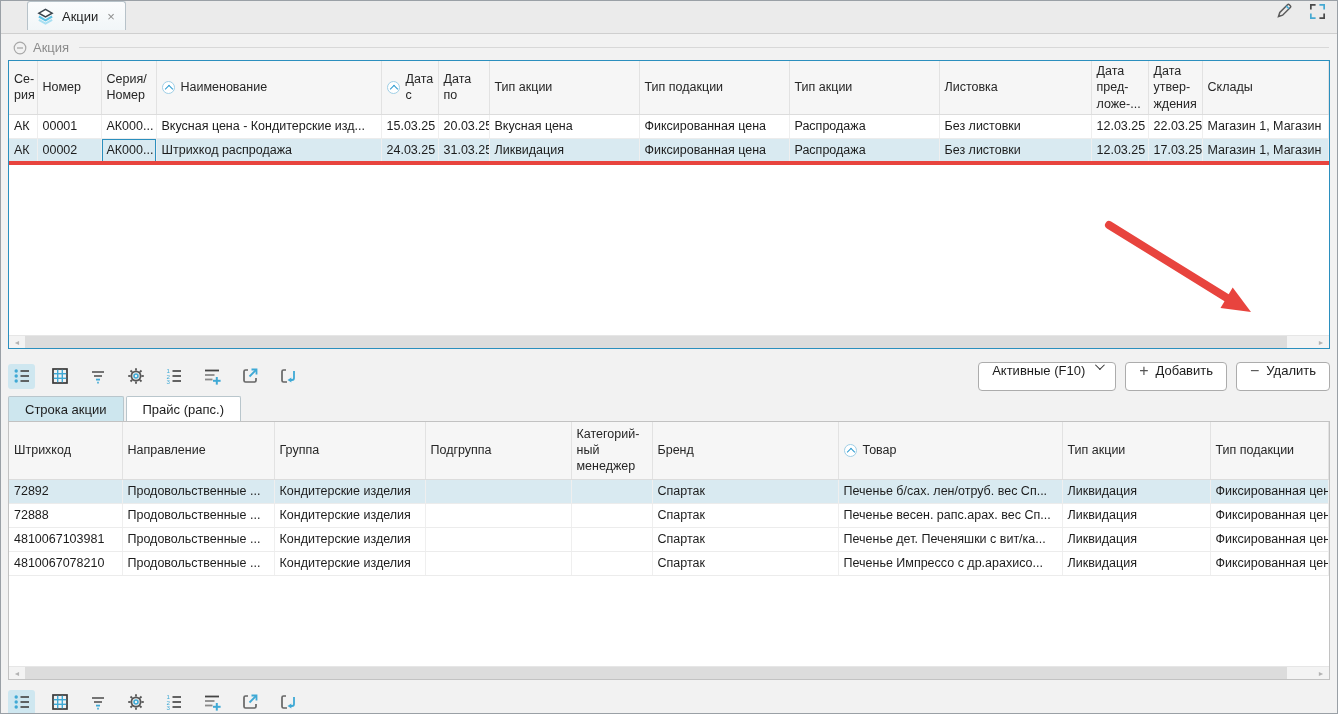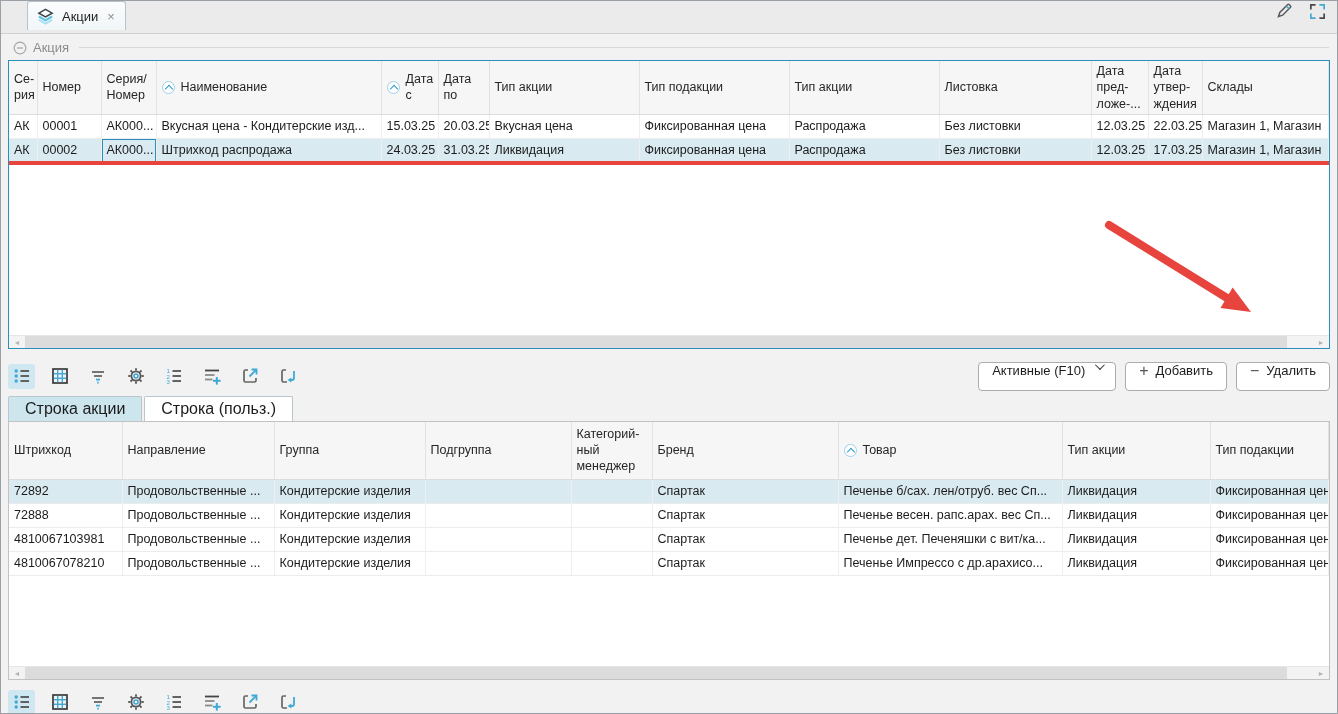--- a/index.html
+++ b/index.html
@@ -63,21 +63,21 @@
   .rightbtns{margin-left:auto;display:flex;align-items:center;gap:9px;}
   .btn{height:29px;background:#fff;border:1px solid #acacac;border-radius:4px;font-family:inherit;font-size:13px;color:#1c1c1c;display:flex;gap:7px;padding:0 13px;}
   .chevdown{display:inline-block;width:7px;height:7px;border-right:1.8px solid #333;border-bottom:1.8px solid #333;transform:rotate(45deg) translateY(-2px);margin-left:3px;}
   .redbox{border:3px solid #e8443e;padding:2px;display:flex;}
   .redbox .btn{border-radius:3px;}
   .plus{color:#555;font-size:16px;line-height:1;}
   .minus{color:#555;font-size:16px;line-height:1;}
   .xmark{color:#3c3c3c;font-size:15px;line-height:1;}
   
   .dtabs{display:flex;align-items:flex-end;margin:2px 7px 0 7px;gap:2px;flex:0 0 auto;height:26px;}
-  .dtab{height:25px;display:flex;align-items:center;padding:0 16px;border:1px solid #b9c6cc;border-bottom:none;border-radius:2px 2px 0 0;background:#fff;font-size:16px;}
+  .dtab{height:25px;display:flex;align-items:center;padding:0 16px;border:1px solid #b9c6cc;border-bottom:none;border-radius:2px 2px 0 0;background:#fff;font-size:13px;}
   .dtab.active{background:#cde6ee;}
   
   .footer{margin-top:auto;height:29px;background:#f0f0f0;border-top:1px solid #d9d9d9;display:flex;align-items:center;padding:0 10px 0 8px;flex:0 0 auto;}
   .kebab{width:48px;height:24px;background:#fff;border:1px solid #bdbdbd;border-radius:5px;font-size:13px;color:#444;display:flex;align-items:center;justify-content:center;letter-spacing:1px;}
   .footright{margin-left:auto;display:flex;align-items:center;gap:8px;}
   .btn.small{height:25px;padding:0 12px;}
   
   .arrowsvg{position:absolute;left:1098px;top:218px;z-index:6;pointer-events:none;}
 </style>
 </head>
@@ -341,21 +341,21 @@
         <span>Удалить</span>
       </button>
     </div>
   </div>
 
   <div class="dtabs">
     <div class="dtab active">
       <span>Строка акции</span>
     </div>
     <div class="dtab">
-      <span>Строка (польз.)</span>
+      <span>Прайс (рапс.)</span>
     </div>
   </div>
 
   <div class="tablewrap tw2">
     <table class="t2">
         <thead>
           <tr>
             <th>
               <span class="thflex">
                 <span class="hlabel">Штрихкод</span>

